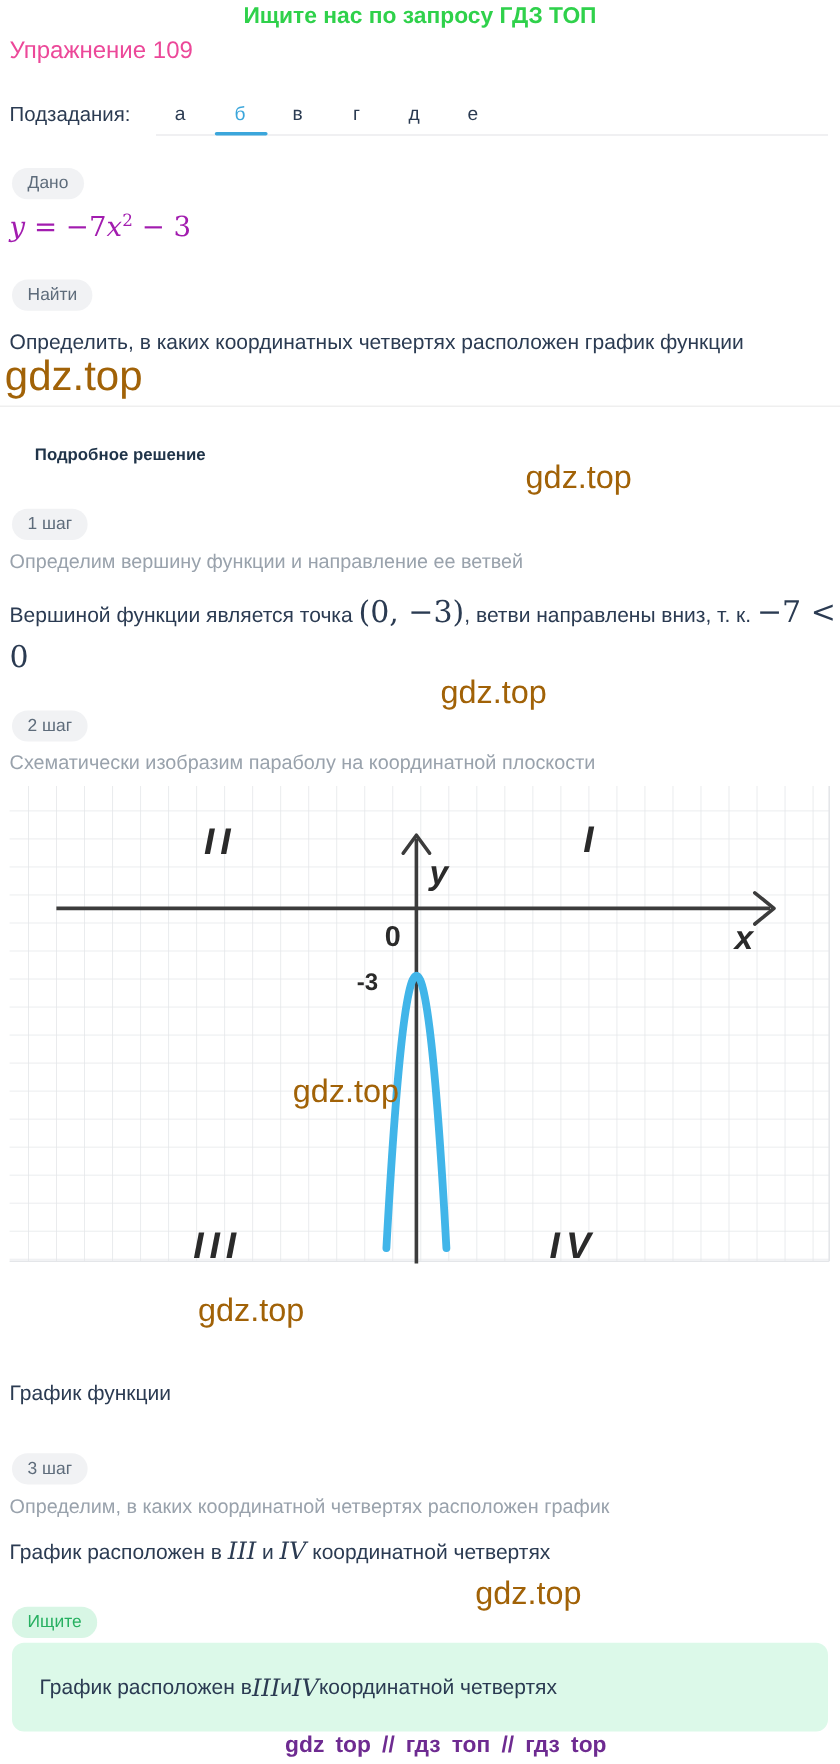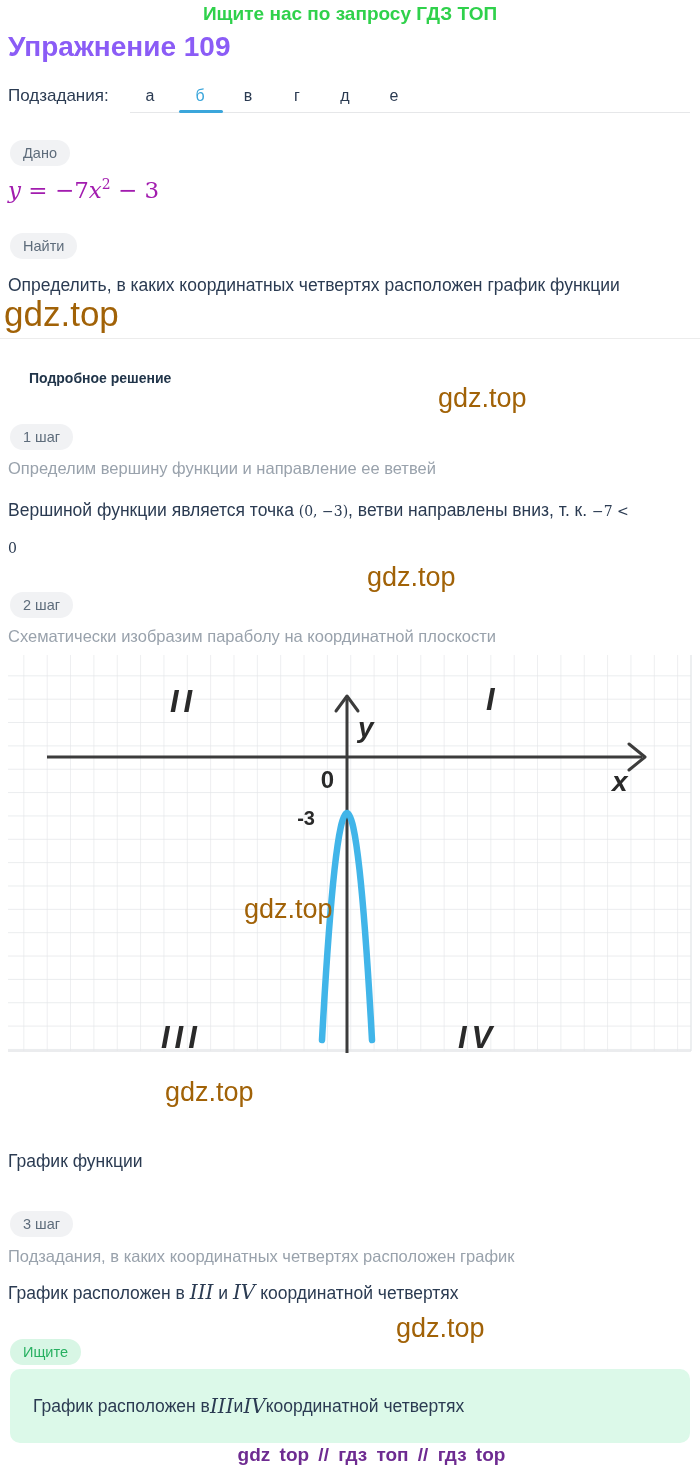--- a/index.html
+++ b/index.html
@@ -2,21 +2,21 @@
 <html><head>
 <meta charset="utf-8">
 <style>
   * { margin:0; padding:0; box-sizing:border-box; }
   html,body { width:700px; height:1470px; background:#ffffff; overflow:hidden;
               font-family:"Liberation Sans", sans-serif; }
   .page { position:relative; width:700px; height:1038px; background:#fff; }
 
   .promo { position:absolute; top:3px; left:0; width:700px; text-align:center;
            color:#2fd14b; font-size:19px; font-weight:700; }
-  .title { position:absolute; top:31px; left:8px; color:#8b5cf6; font-size:28px; font-weight:700; }
+  .title { position:absolute; top:31px; left:8px; color:#ec4899; font-size:20px; font-weight:400; }
 
   .tabs-label { position:absolute; top:86px; left:8px; color:#2b3b52; font-size:17px; }
   .tab { position:absolute; top:87px; transform:translateX(-50%); color:#2b3b52;
          font-size:16px; cursor:pointer; }
   .tab.active { color:#3ba6db; }
   .tab-underline { position:absolute; top:112px; left:130px; width:560px; height:1px; background:#e6e7e9; }
   .tab-indicator { position:absolute; top:110px; left:179px; width:44px; height:3px;
                    background:#3ba6db; border-radius:2px; }
 
   .pill { position:absolute; left:10px; display:inline-block; background:#f1f2f4; color:#5e6c7b;
@@ -25,21 +25,21 @@
 
   .formula { position:absolute; top:176px; left:8px; color:#a21caf; font-size:23px;
              font-family:"DejaVu Serif", serif; }
   .formula .it { font-style:italic; }
   .formula sup { font-size:14px; }
 
   .body-text { position:absolute; left:8px; color:#2b3b52; font-size:17.5px; }
   .gray-text { position:absolute; left:8px; color:#99a2ac; font-size:16.5px; }
   .h2 { position:absolute; left:8px; top:370px; color:#203449; font-size:14px; font-weight:700;margin-left:21px; }
 
-  .math { font-family:"DejaVu Serif", serif; font-size:14px; }
+  .math { font-family:"DejaVu Serif", serif; font-size:25px; }
   .roman { font-family:"DejaVu Serif", serif; font-style:italic; font-size:20px; }
 
   .wm { position:absolute; color:#a16207; font-size:27px; }
   .wm.big { font-size:35px; }
   .divider { position:absolute; top:338px; left:0; width:700px; height:1px; background:#ececec; }
 
   .graph { position:absolute; top:652px; left:0; }
 
   .result { line-height:36px; width:690px; }
 
@@ -115,21 +115,21 @@
     <text x="334" y="136" font-size="24" font-weight="700" text-anchor="end" fill="#2a2a2a">0</text>
     <text x="315" y="173" font-size="20" font-weight="700" text-anchor="end" fill="#2a2a2a">-3</text>
   </svg>
 
   <div class="wm" style="top:894px; left:244px">gdz.top</div>
   <div class="wm" style="top:1077px; left:165px">gdz.top</div>
 
   <div class="body-text" style="top:1151px">График функции</div>
 
   <span class="pill" style="top:1211px">3 шаг</span>
-  <div class="gray-text" style="top:1247px">Подзадания, в каких координатных четвертях расположен график</div>
+  <div class="gray-text" style="top:1247px">Определим, в каких координатной четвертях расположен график</div>
   <div class="body-text" style="top:1280px"><span>График расположен в </span><span class="roman">III</span><span> и </span><span class="roman">IV</span><span> координатной четвертях</span></div>
 
   <div class="wm" style="top:1313px; left:396px">gdz.top</div>
 
   <span class="pill green" style="top:1339px">Ищите</span>
   <div class="answer-box">
       <span>График расположен в </span>
       <span class="roman">III</span>
       <span> и </span>
       <span class="roman">IV</span>

